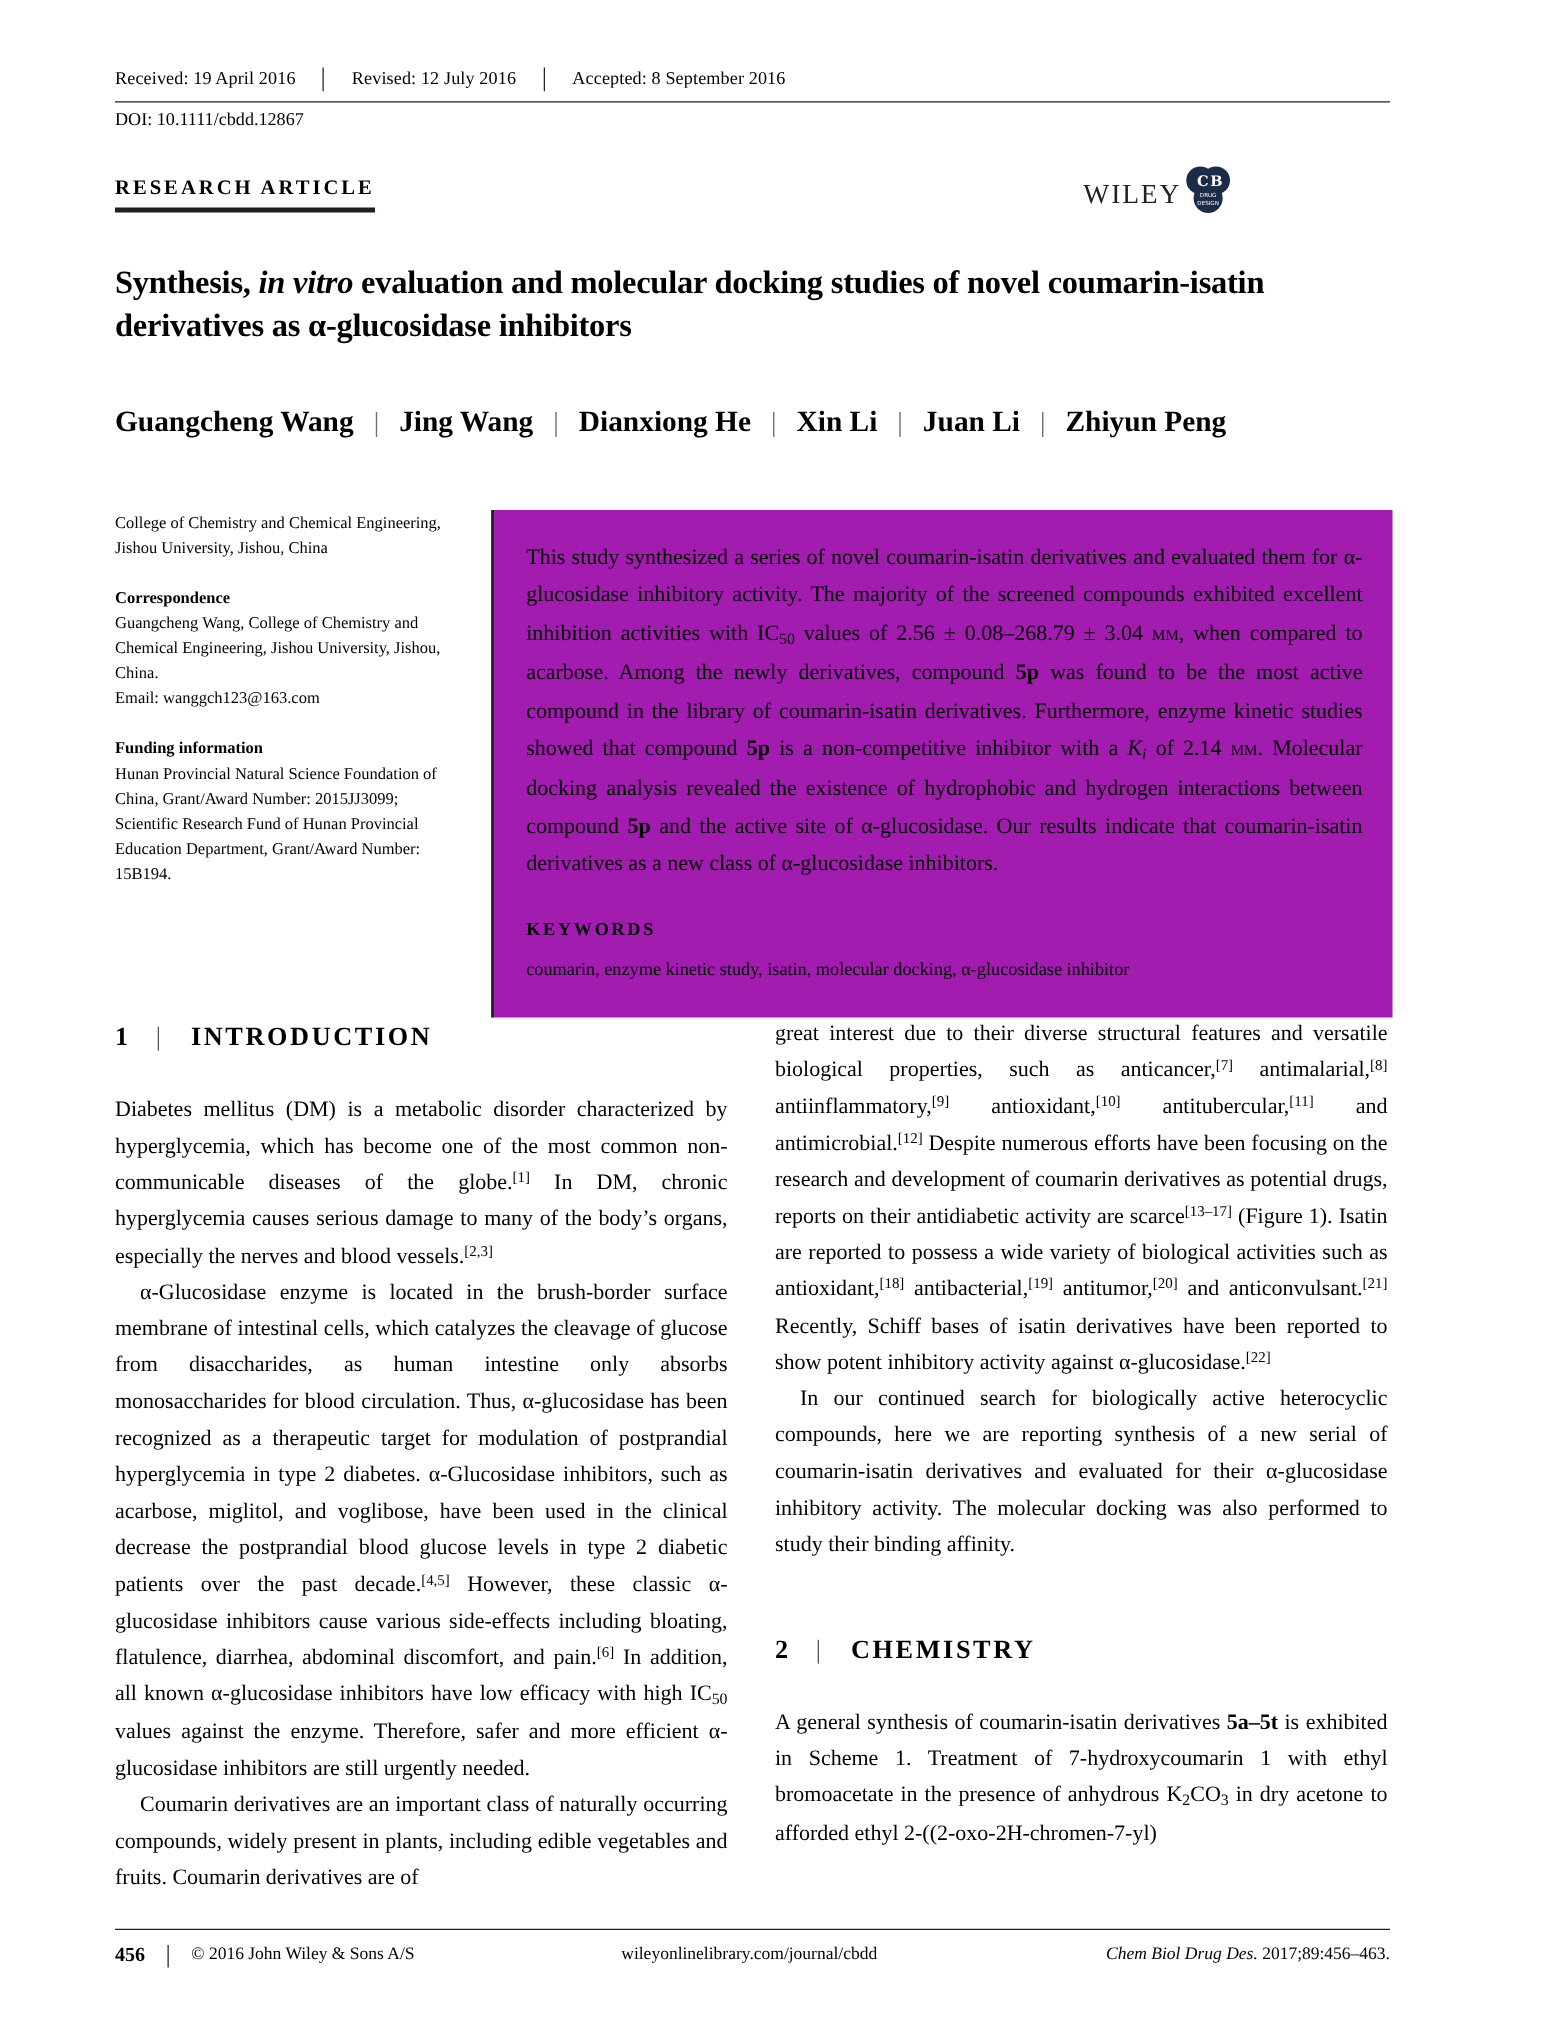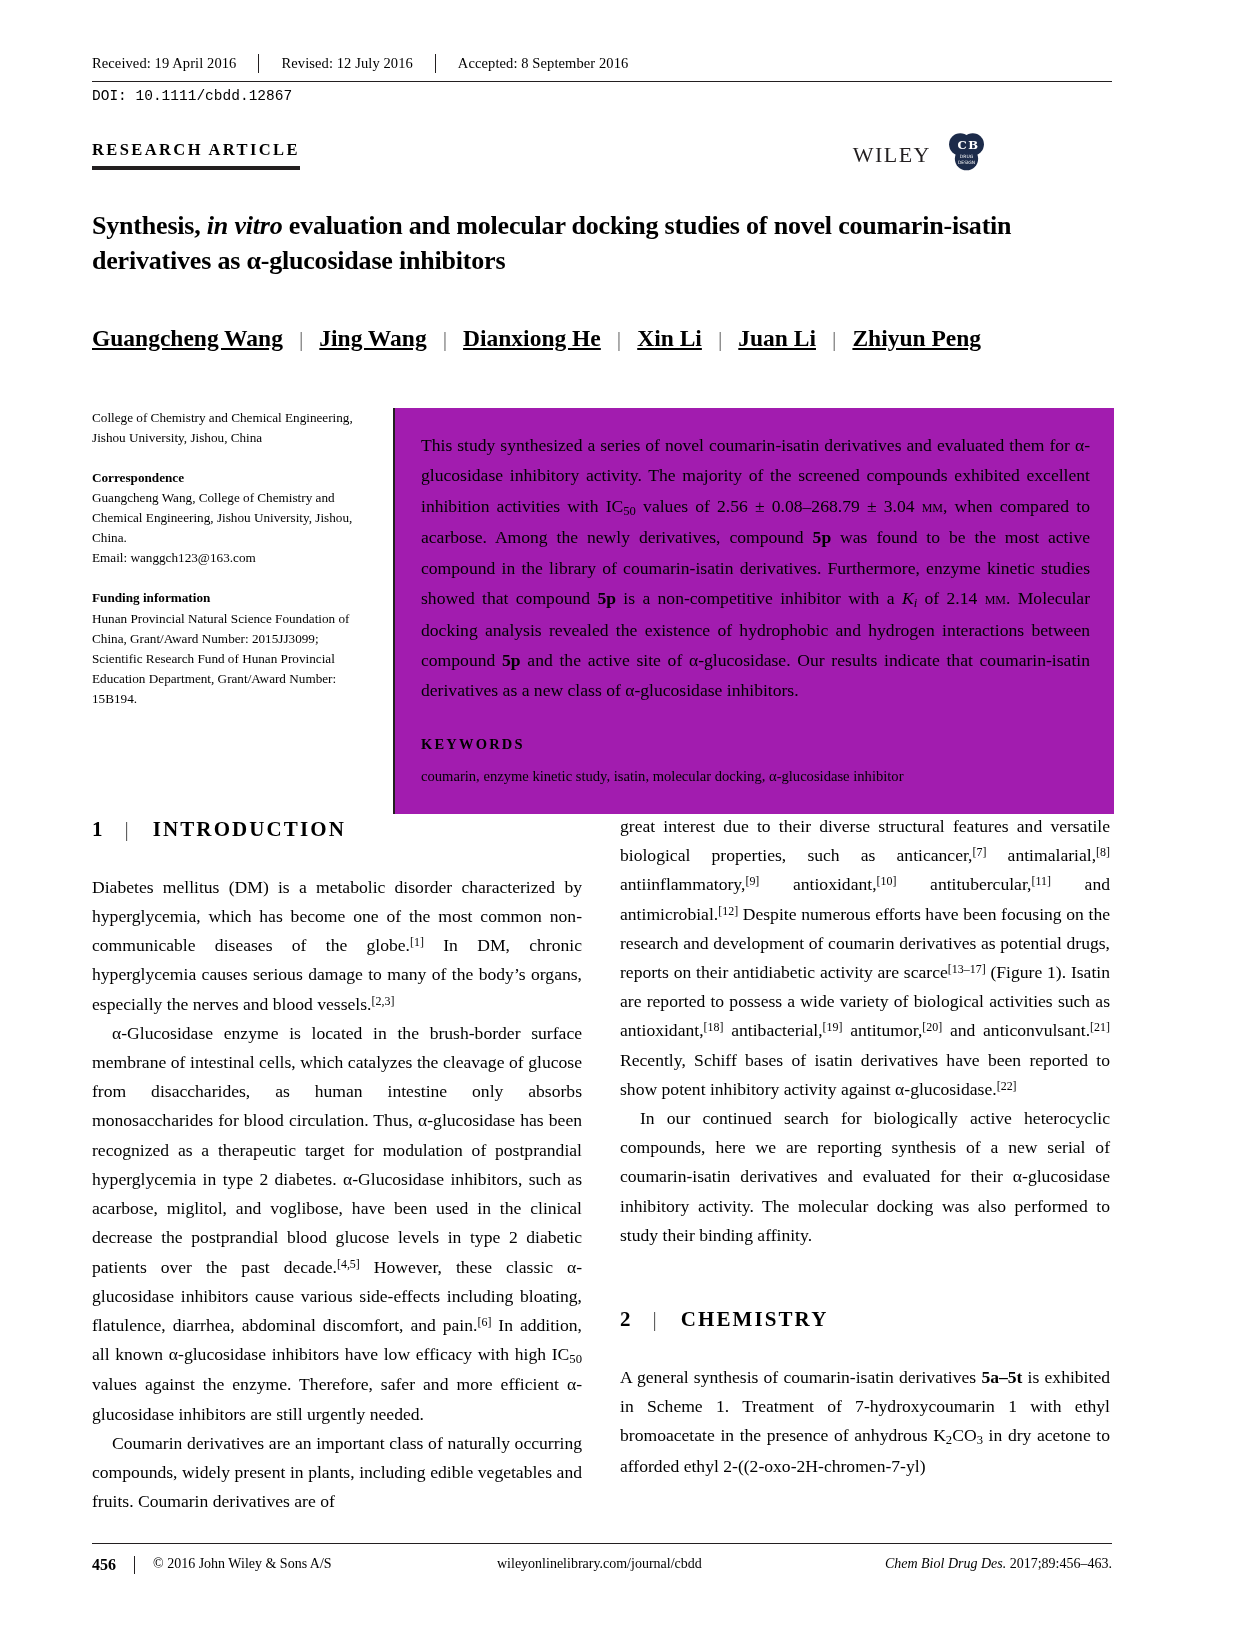--- a/index.html
+++ b/index.html
@@ -51,21 +51,20 @@
     top: 81px;
     width: 1020px;
     height: 1px;
     background: #231f20;
   }
   .doi {
     position: absolute;
     left: 92px;
     top: 88px;
     font-size: 14.5px;
-    font-family: Liberation Mono, monospace;
   }
 
   
   .article-type {
     position: absolute;
     left: 92px;
     top: 140px;
     font-family: "Liberation Serif", "DejaVu Serif", serif;
     font-size: 16.5px;
     font-weight: bold;
@@ -73,21 +72,20 @@
     padding-bottom: 6px;
     border-bottom: 4px solid #231f20;
     display: inline-block;
   }
   .wiley-block {
     position: absolute;
     right: 128px;
     top: 130px;
     display: flex;
     align-items: center;
-    gap: 14px;
   }
   .wiley-word {
     font-family: "Liberation Serif", "DejaVu Serif", serif;
     font-size: 31px;
     letter-spacing: 1.5px;
     color: #231f20;
     font-variant: small-caps;
     text-transform: lowercase;
   }
   .wiley-word::first-letter { font-size: 31px; }
@@ -114,21 +112,20 @@
   .authors {
     position: absolute;
     left: 92px;
     top: 325px;
     width: 1030px;
     font-size: 23.5px;
     font-weight: bold;
     display: flex;
     flex-wrap: wrap;
     align-items: baseline;
-    text-decoration: underline;
   }
   .authors .sep {
     color: #6f6f6f;
     font-weight: normal;
     margin: 0 16px;
     font-size: 22px;
   }
 
   
   .meta-col {

